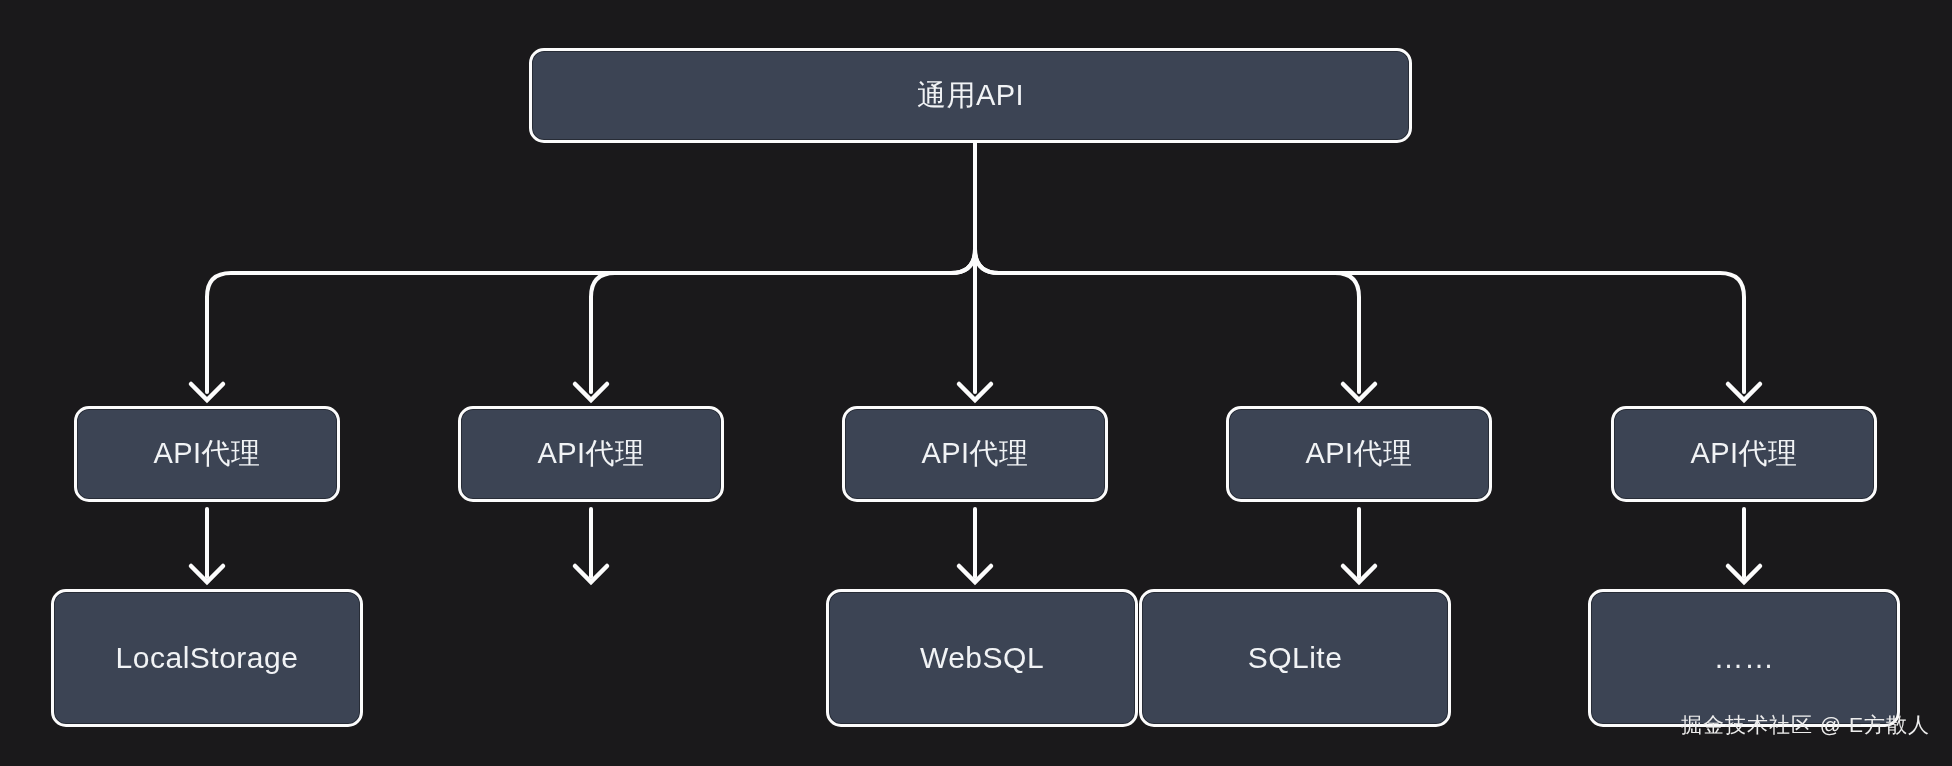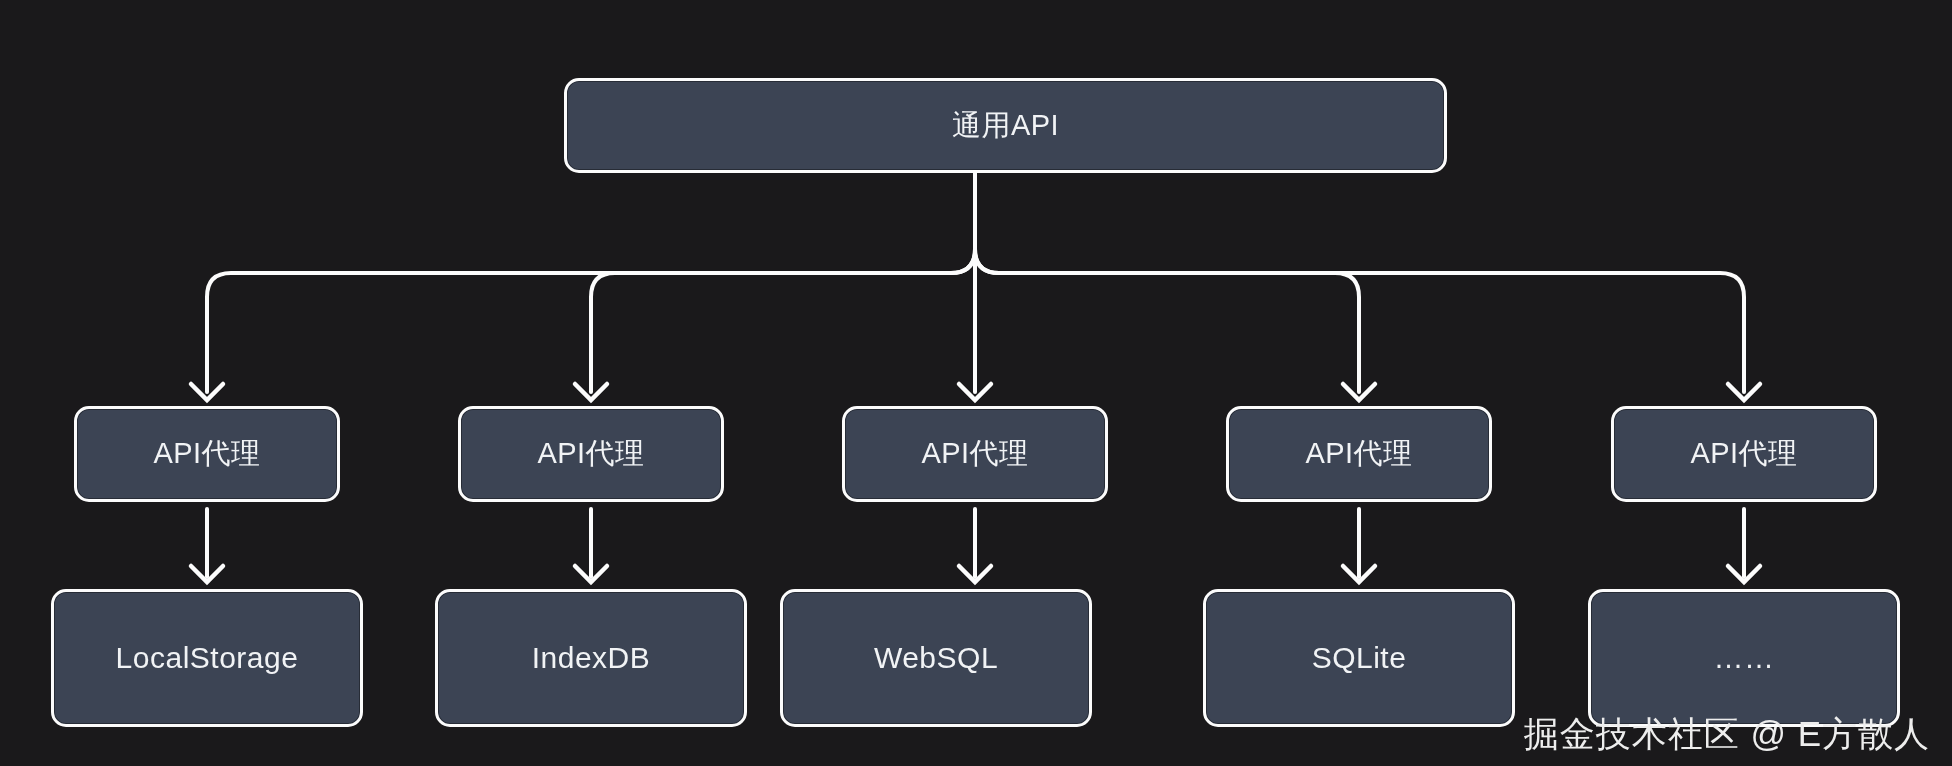--- a/index.html
+++ b/index.html
@@ -27,28 +27,28 @@
     box-sizing:border-box;
     background:var(--node-fill);
     border:3.5px solid var(--node-border);
     border-radius:15px;
     display:flex;align-items:center;justify-content:center;
     color:var(--node-text);
     font-size:30px;
     letter-spacing:0.5px;
     box-shadow:0 0 0 1px rgba(0,0,0,0.35) inset;
   }
-  .node-root{left:564px;top:48px;width:883px;height:95px;font-size:29px;margin-top:30px;}
+  .node-root{left:529px;top:48px;width:883px;height:95px;font-size:29px;}
   .node-proxy{top:406px;width:266px;height:96px;font-size:29px;align-items:center;}
   .node-leaf{top:589px;width:312px;height:138px;}
   .watermark{
     position:absolute;
     top:711px;right:22px;
     color:var(--watermark);
-    font-size:35px;
+    font-size:21px;
     letter-spacing:1px;
     white-space:nowrap;
   }
 </style>
 </head>
 <body>
 
 <div class="canvas">
 
   <svg class="edges" viewBox="0 0 1952 766" xmlns="http://www.w3.org/2000/svg">
@@ -94,27 +94,24 @@
   <div class="node node-proxy" style="left:1226px">
     <span>API代理</span>
   </div>
   <div class="node node-proxy" style="left:1611px">
     <span>API代理</span>
   </div>
 
   <div class="node node-leaf" style="left:51px">
     <span>LocalStorage</span>
   </div>
-  <div class="node node-leaf" style="left:435px">
-    <span>IndexDB</span>
-  </div>
-  <div class="node node-leaf" style="left:780px">
+  <div class="node node-leaf" style="left:826px">
     <span>WebSQL</span>
   </div>
-  <div class="node node-leaf" style="left:1203px">
+  <div class="node node-leaf" style="left:1139px">
     <span>SQLite</span>
   </div>
   <div class="node node-leaf" style="left:1588px">
     <span>……</span>
   </div>
 
   <div class="watermark">掘金技术社区 @ E方散人</div>
 </div>
 
 </body></html>

